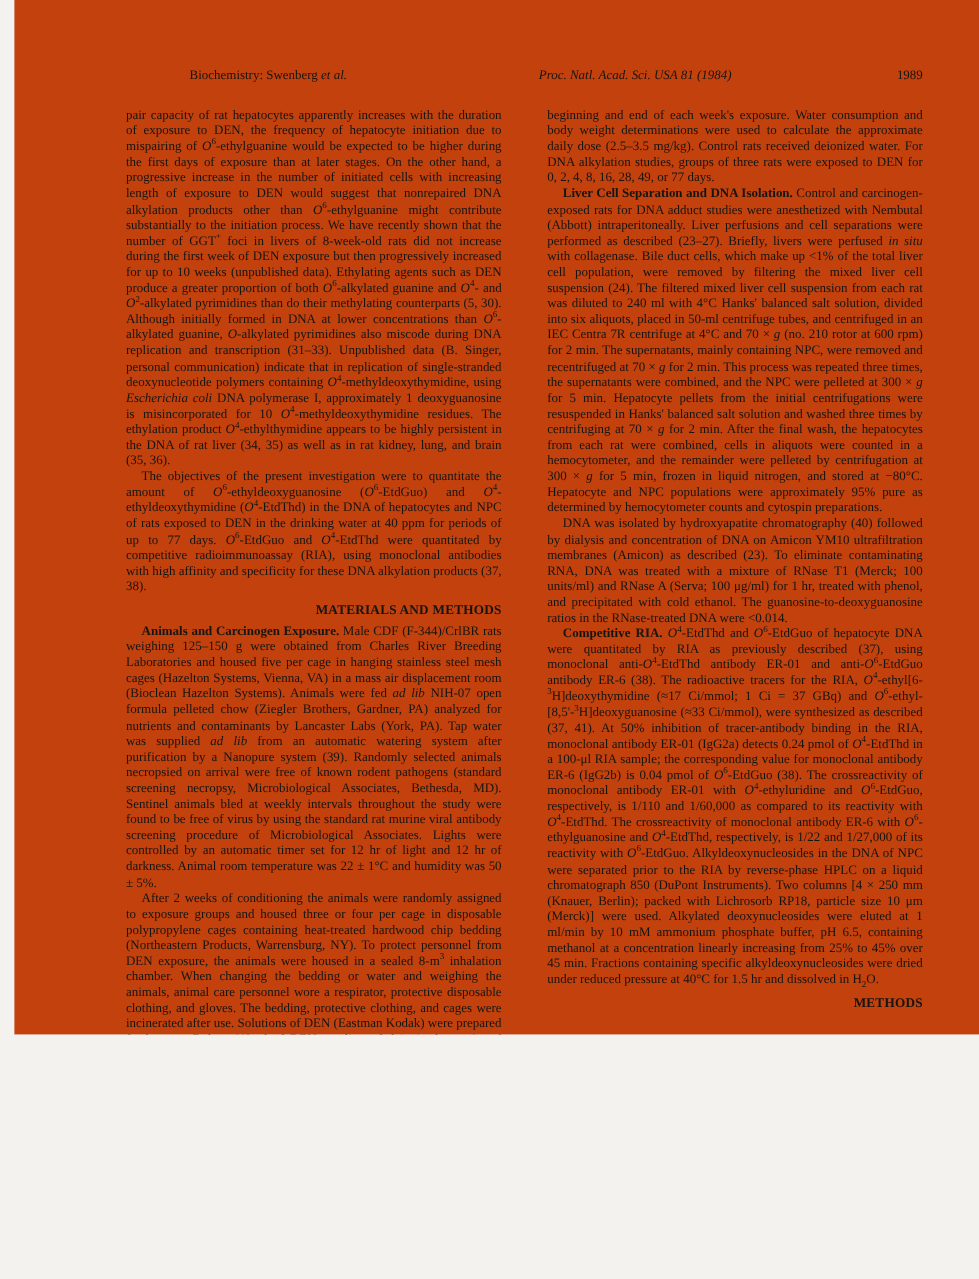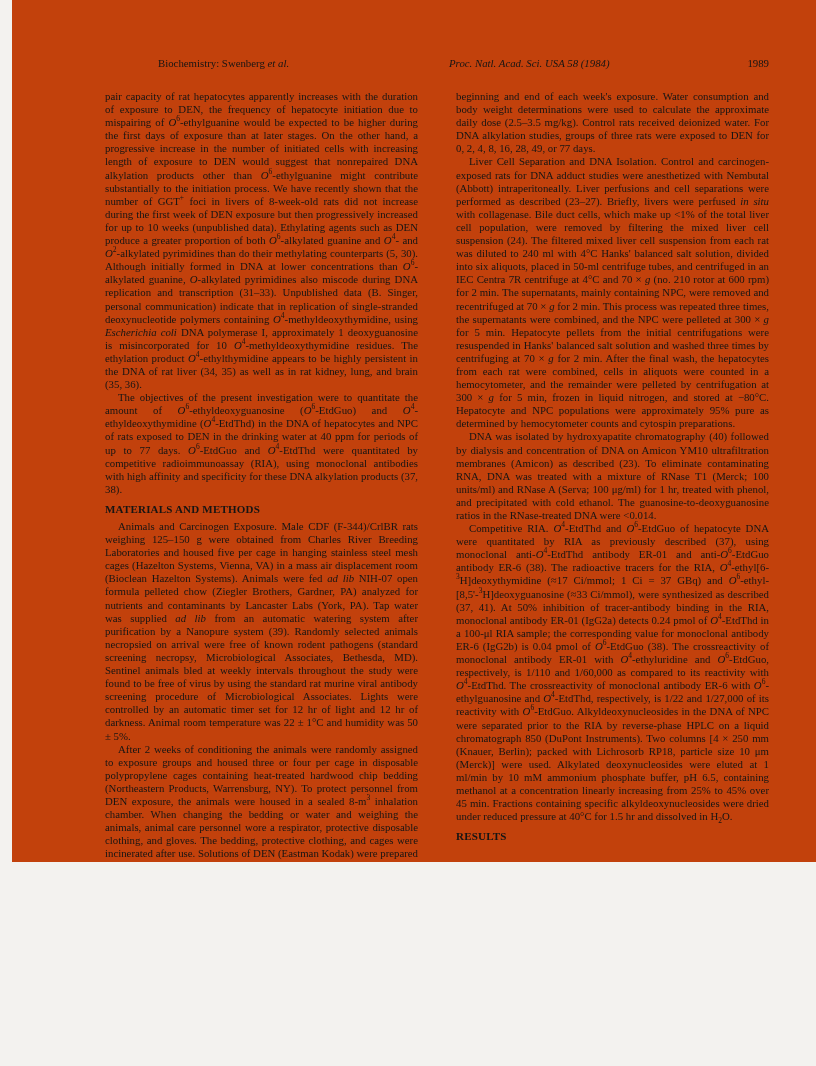--- a/index.html
+++ b/index.html
@@ -35,47 +35,47 @@
   .column {
     width: 320px;
     font-size: 10.8px;
     line-height: 13.1px;
     text-align: justify;
   }
   p.para { margin: 0; }
   p.para.indent { text-indent: 13px; }
   h2.section-heading {
     font-size: 11px; font-weight: bold;
-    text-align: left;
+    text-align: right;
     margin: 7px 0 4px 0;
     letter-spacing: 0.2px;
   }
   sup, sub { font-size: 7.5px; line-height: 0; }
   i { font-style: italic; }
-  b { font-weight: normal; }
+  b { font-weight: bold; }
 </style>
 </head>
 <body>
 
 <div class="page">
   <div class="header-left">Biochemistry: Swenberg <i>et al.</i></div>
   <div class="header-right">
-    <span class="journal">Proc. Natl. Acad. Sci. USA 58 (1984)</span>
+    <span class="journal">Proc. Natl. Acad. Sci. USA 81 (1984)</span>
     <span class="pageno">1989</span>
   </div>
 
   <div class="columns">
     <div class="column">
         <p class="para">pair capacity of rat hepatocytes apparently increases with the duration of exposure to DEN, the frequency of hepatocyte initiation due to mispairing of <i>O</i><sup>6</sup>-ethylguanine would be expected to be higher during the first days of exposure than at later stages. On the other hand, a progressive increase in the number of initiated cells with increasing length of exposure to DEN would suggest that nonrepaired DNA alkylation products other than <i>O</i><sup>6</sup>-ethylguanine might contribute substantially to the initiation process. We have recently shown that the number of GGT<sup>+</sup> foci in livers of 8-week-old rats did not increase during the first week of DEN exposure but then progressively increased for up to 10 weeks (unpublished data). Ethylating agents such as DEN produce a greater proportion of both <i>O</i><sup>6</sup>-alkylated guanine and <i>O</i><sup>4</sup>- and <i>O</i><sup>2</sup>-alkylated pyrimidines than do their methylating counterparts (5, 30). Although initially formed in DNA at lower concentrations than <i>O</i><sup>6</sup>-alkylated guanine, <i>O</i>-alkylated pyrimidines also miscode during DNA replication and transcription (31–33). Unpublished data (B. Singer, personal communication) indicate that in replication of single-stranded deoxynucleotide polymers containing <i>O</i><sup>4</sup>-methyldeoxythymidine, using <i>Escherichia coli</i> DNA polymerase I, approximately 1 deoxyguanosine is misincorporated for 10 <i>O</i><sup>4</sup>-methyldeoxythymidine residues. The ethylation product <i>O</i><sup>4</sup>-ethylthymidine appears to be highly persistent in the DNA of rat liver (34, 35) as well as in rat kidney, lung, and brain (35, 36).</p>
         <p class="para indent">The objectives of the present investigation were to quantitate the amount of <i>O</i><sup>6</sup>-ethyldeoxyguanosine (<i>O</i><sup>6</sup>-EtdGuo) and <i>O</i><sup>4</sup>-ethyldeoxythymidine (<i>O</i><sup>4</sup>-EtdThd) in the DNA of hepatocytes and NPC of rats exposed to DEN in the drinking water at 40 ppm for periods of up to 77 days. <i>O</i><sup>6</sup>-EtdGuo and <i>O</i><sup>4</sup>-EtdThd were quantitated by competitive radioimmunoassay (RIA), using monoclonal antibodies with high affinity and specificity for these DNA alkylation products (37, 38).</p>
         <h2 class="section-heading">MATERIALS AND METHODS</h2>
         <p class="para indent"><b>Animals and Carcinogen Exposure.</b> Male CDF (F-344)/CrlBR rats weighing 125–150 g were obtained from Charles River Breeding Laboratories and housed five per cage in hanging stainless steel mesh cages (Hazelton Systems, Vienna, VA) in a mass air displacement room (Bioclean Hazelton Systems). Animals were fed <i>ad lib</i> NIH-07 open formula pelleted chow (Ziegler Brothers, Gardner, PA) analyzed for nutrients and contaminants by Lancaster Labs (York, PA). Tap water was supplied <i>ad lib</i> from an automatic watering system after purification by a Nanopure system (39). Randomly selected animals necropsied on arrival were free of known rodent pathogens (standard screening necropsy, Microbiological Associates, Bethesda, MD). Sentinel animals bled at weekly intervals throughout the study were found to be free of virus by using the standard rat murine viral antibody screening procedure of Microbiological Associates. Lights were controlled by an automatic timer set for 12 hr of light and 12 hr of darkness. Animal room temperature was 22 ± 1°C and humidity was 50 ± 5%.</p>
         <p class="para indent">After 2 weeks of conditioning the animals were randomly assigned to exposure groups and housed three or four per cage in disposable polypropylene cages containing heat-treated hardwood chip bedding (Northeastern Products, Warrensburg, NY). To protect personnel from DEN exposure, the animals were housed in a sealed 8-m<sup>3</sup> inhalation chamber. When changing the bedding or water and weighing the animals, animal care personnel wore a respirator, protective disposable clothing, and gloves. The bedding, protective clothing, and cages were incinerated after use. Solutions of DEN (Eastman Kodak) were prepared fresh every 7 days (40 μl of DEN per liter of deionized water) and stored in amber-colored bottles. DEN solutions were within 5% of the target concentration when analyzed by gas chromatography at the</p>
       </div>
     <div class="column">
         <p class="para">beginning and end of each week's exposure. Water consumption and body weight determinations were used to calculate the approximate daily dose (2.5–3.5 mg/kg). Control rats received deionized water. For DNA alkylation studies, groups of three rats were exposed to DEN for 0, 2, 4, 8, 16, 28, 49, or 77 days.</p>
         <p class="para indent"><b>Liver Cell Separation and DNA Isolation.</b> Control and carcinogen-exposed rats for DNA adduct studies were anesthetized with Nembutal (Abbott) intraperitoneally. Liver perfusions and cell separations were performed as described (23–27). Briefly, livers were perfused <i>in situ</i> with collagenase. Bile duct cells, which make up &lt;1% of the total liver cell population, were removed by filtering the mixed liver cell suspension (24). The filtered mixed liver cell suspension from each rat was diluted to 240 ml with 4°C Hanks' balanced salt solution, divided into six aliquots, placed in 50-ml centrifuge tubes, and centrifuged in an IEC Centra 7R centrifuge at 4°C and 70 × <i>g</i> (no. 210 rotor at 600 rpm) for 2 min. The supernatants, mainly containing NPC, were removed and recentrifuged at 70 × <i>g</i> for 2 min. This process was repeated three times, the supernatants were combined, and the NPC were pelleted at 300 × <i>g</i> for 5 min. Hepatocyte pellets from the initial centrifugations were resuspended in Hanks' balanced salt solution and washed three times by centrifuging at 70 × <i>g</i> for 2 min. After the final wash, the hepatocytes from each rat were combined, cells in aliquots were counted in a hemocytometer, and the remainder were pelleted by centrifugation at 300 × <i>g</i> for 5 min, frozen in liquid nitrogen, and stored at −80°C. Hepatocyte and NPC populations were approximately 95% pure as determined by hemocytometer counts and cytospin preparations.</p>
         <p class="para indent">DNA was isolated by hydroxyapatite chromatography (40) followed by dialysis and concentration of DNA on Amicon YM10 ultrafiltration membranes (Amicon) as described (23). To eliminate contaminating RNA, DNA was treated with a mixture of RNase T1 (Merck; 100 units/ml) and RNase A (Serva; 100 μg/ml) for 1 hr, treated with phenol, and precipitated with cold ethanol. The guanosine-to-deoxyguanosine ratios in the RNase-treated DNA were &lt;0.014.</p>
         <p class="para indent"><b>Competitive RIA.</b> <i>O</i><sup>4</sup>-EtdThd and <i>O</i><sup>6</sup>-EtdGuo of hepatocyte DNA were quantitated by RIA as previously described (37), using monoclonal anti-<i>O</i><sup>4</sup>-EtdThd antibody ER-01 and anti-<i>O</i><sup>6</sup>-EtdGuo antibody ER-6 (38). The radioactive tracers for the RIA, <i>O</i><sup>4</sup>-ethyl[6-<sup>3</sup>H]deoxythymidine (≈17 Ci/mmol; 1 Ci = 37 GBq) and <i>O</i><sup>6</sup>-ethyl-[8,5'-<sup>3</sup>H]deoxyguanosine (≈33 Ci/mmol), were synthesized as described (37, 41). At 50% inhibition of tracer-antibody binding in the RIA, monoclonal antibody ER-01 (IgG2a) detects 0.24 pmol of <i>O</i><sup>4</sup>-EtdThd in a 100-μl RIA sample; the corresponding value for monoclonal antibody ER-6 (IgG2b) is 0.04 pmol of <i>O</i><sup>6</sup>-EtdGuo (38). The crossreactivity of monoclonal antibody ER-01 with <i>O</i><sup>4</sup>-ethyluridine and <i>O</i><sup>6</sup>-EtdGuo, respectively, is 1/110 and 1/60,000 as compared to its reactivity with <i>O</i><sup>4</sup>-EtdThd. The crossreactivity of monoclonal antibody ER-6 with <i>O</i><sup>6</sup>-ethylguanosine and <i>O</i><sup>4</sup>-EtdThd, respectively, is 1/22 and 1/27,000 of its reactivity with <i>O</i><sup>6</sup>-EtdGuo. Alkyldeoxynucleosides in the DNA of NPC were separated prior to the RIA by reverse-phase HPLC on a liquid chromatograph 850 (DuPont Instruments). Two columns [4 × 250 mm (Knauer, Berlin); packed with Lichrosorb RP18, particle size 10 μm (Merck)] were used. Alkylated deoxynucleosides were eluted at 1 ml/min by 10 mM ammonium phosphate buffer, pH 6.5, containing methanol at a concentration linearly increasing from 25% to 45% over 45 min. Fractions containing specific alkyldeoxynucleosides were dried under reduced pressure at 40°C for 1.5 hr and dissolved in H<sub>2</sub>O.</p>
-        <h2 class="section-heading">RESULTS</h2>
+        <h2 class="section-heading">METHODS</h2>
       </div>
   </div>
 </div>
 
 </body></html>

